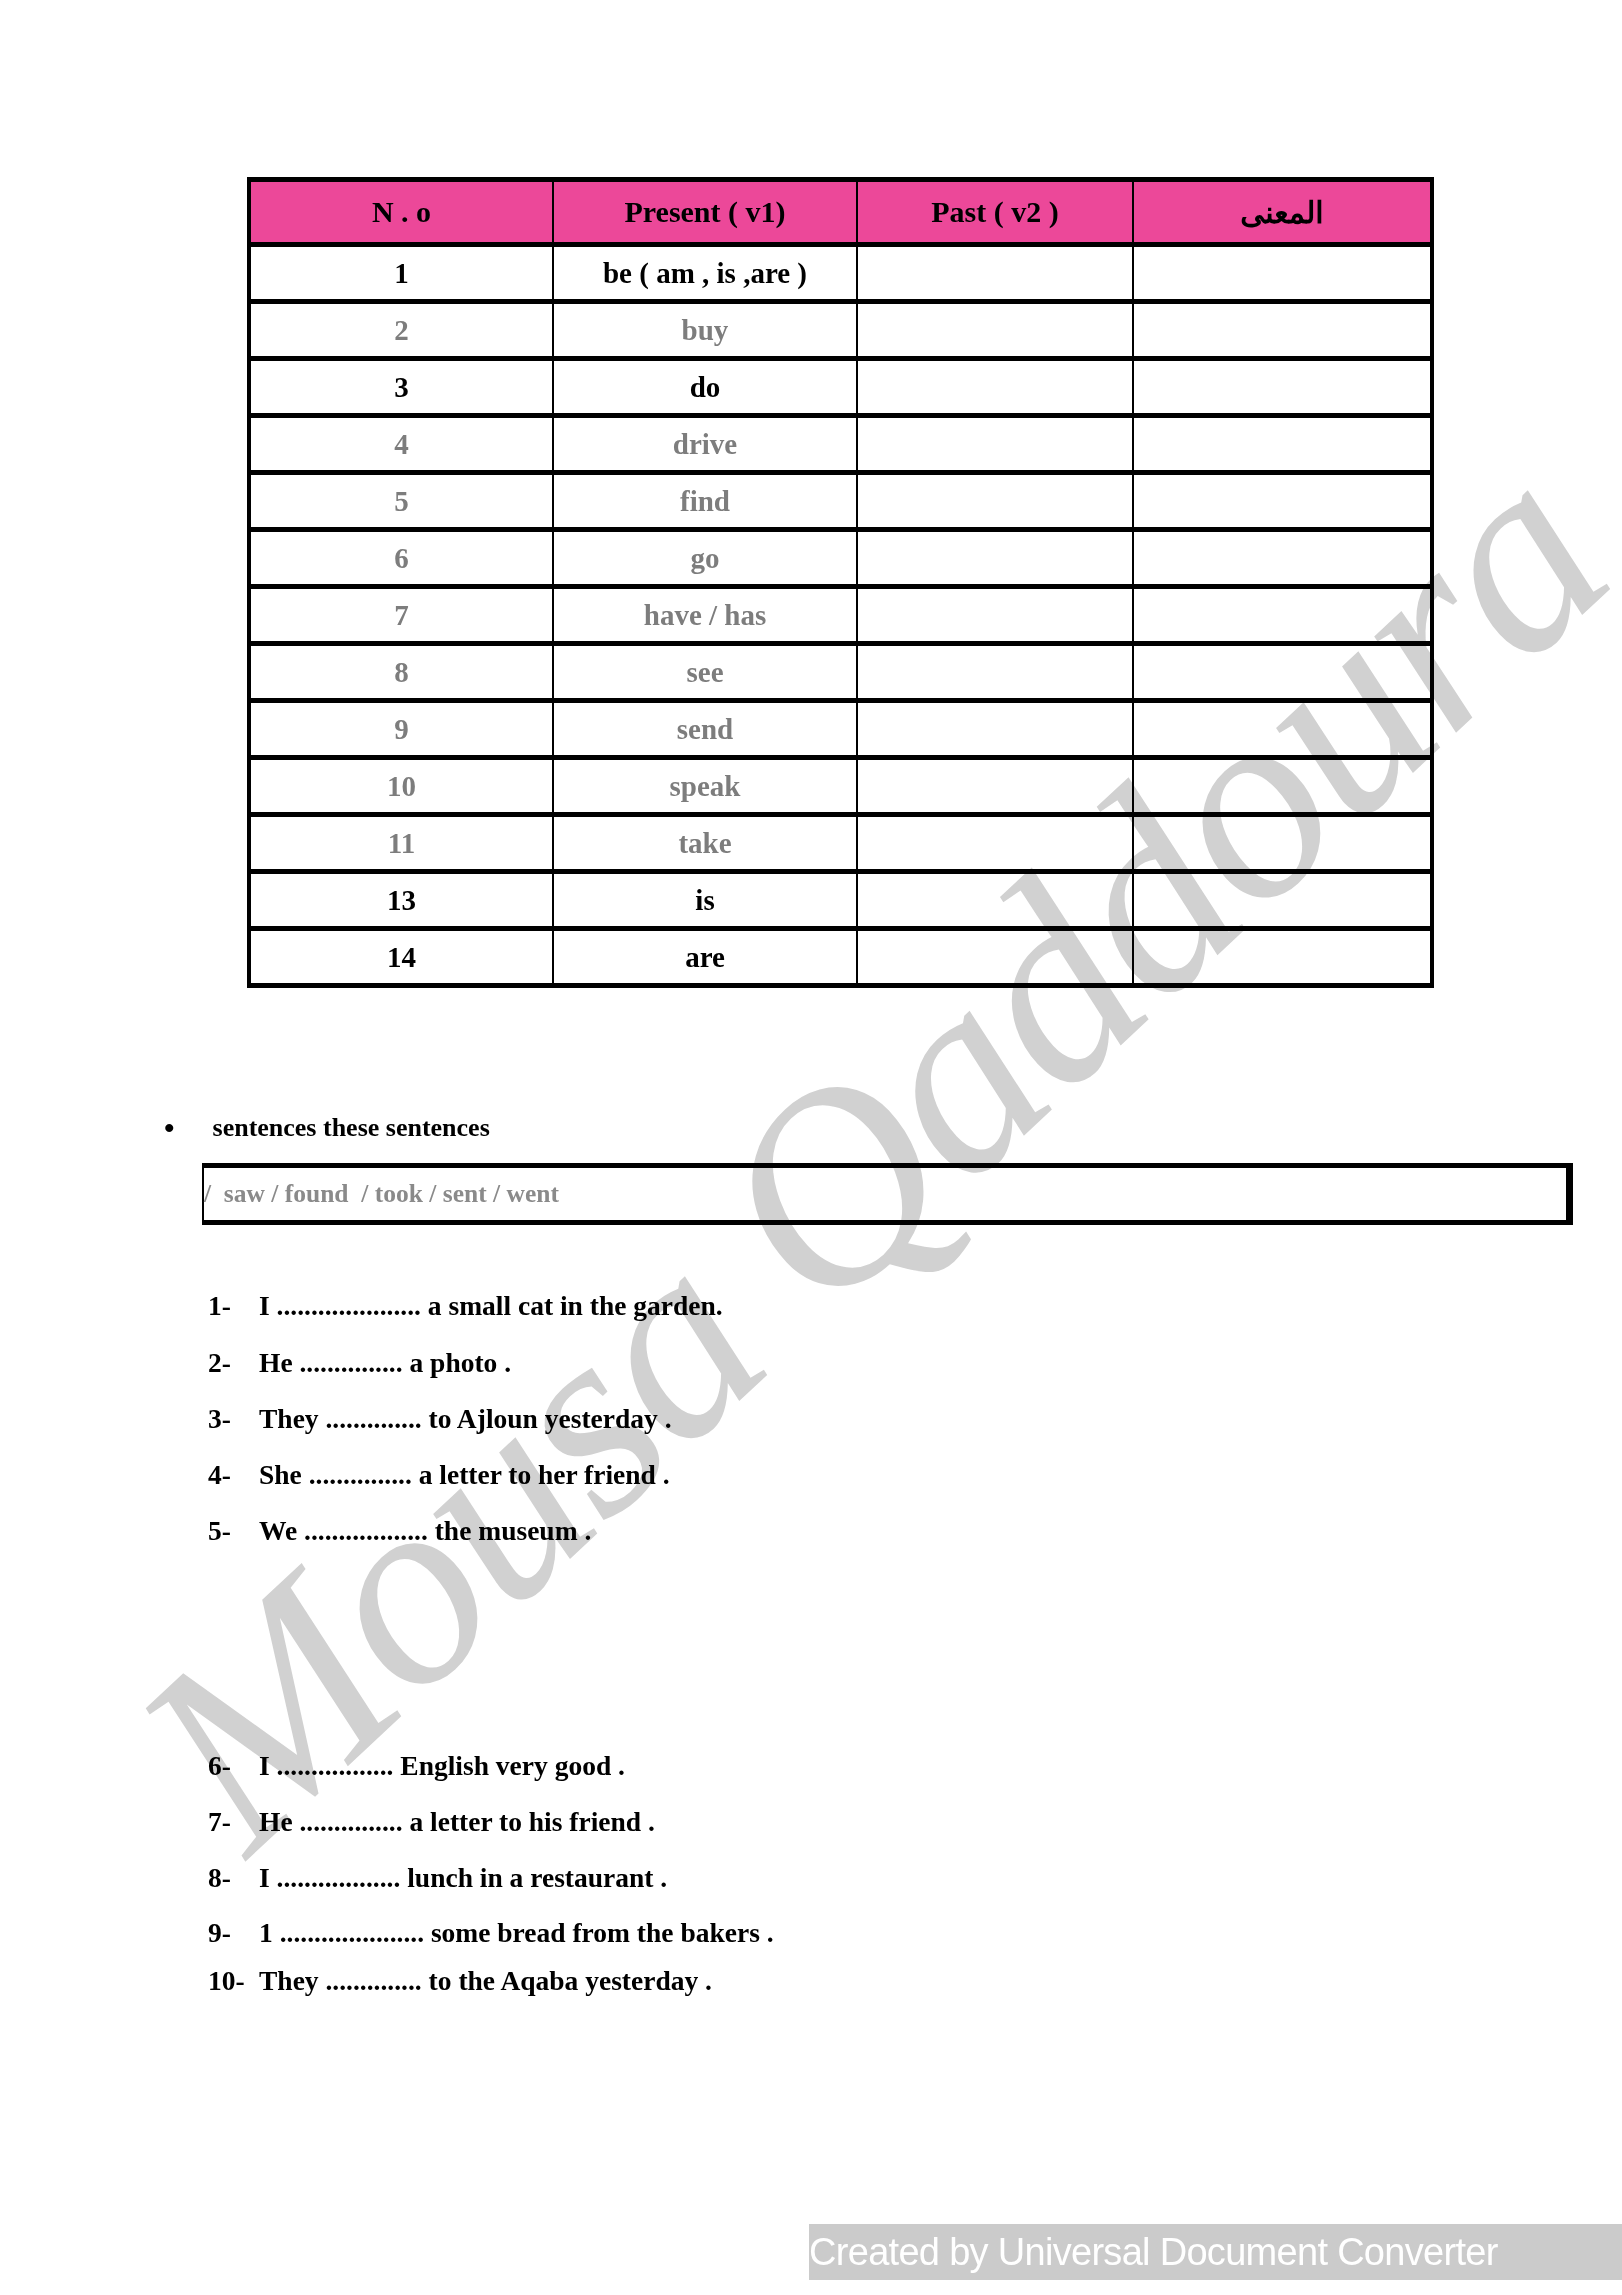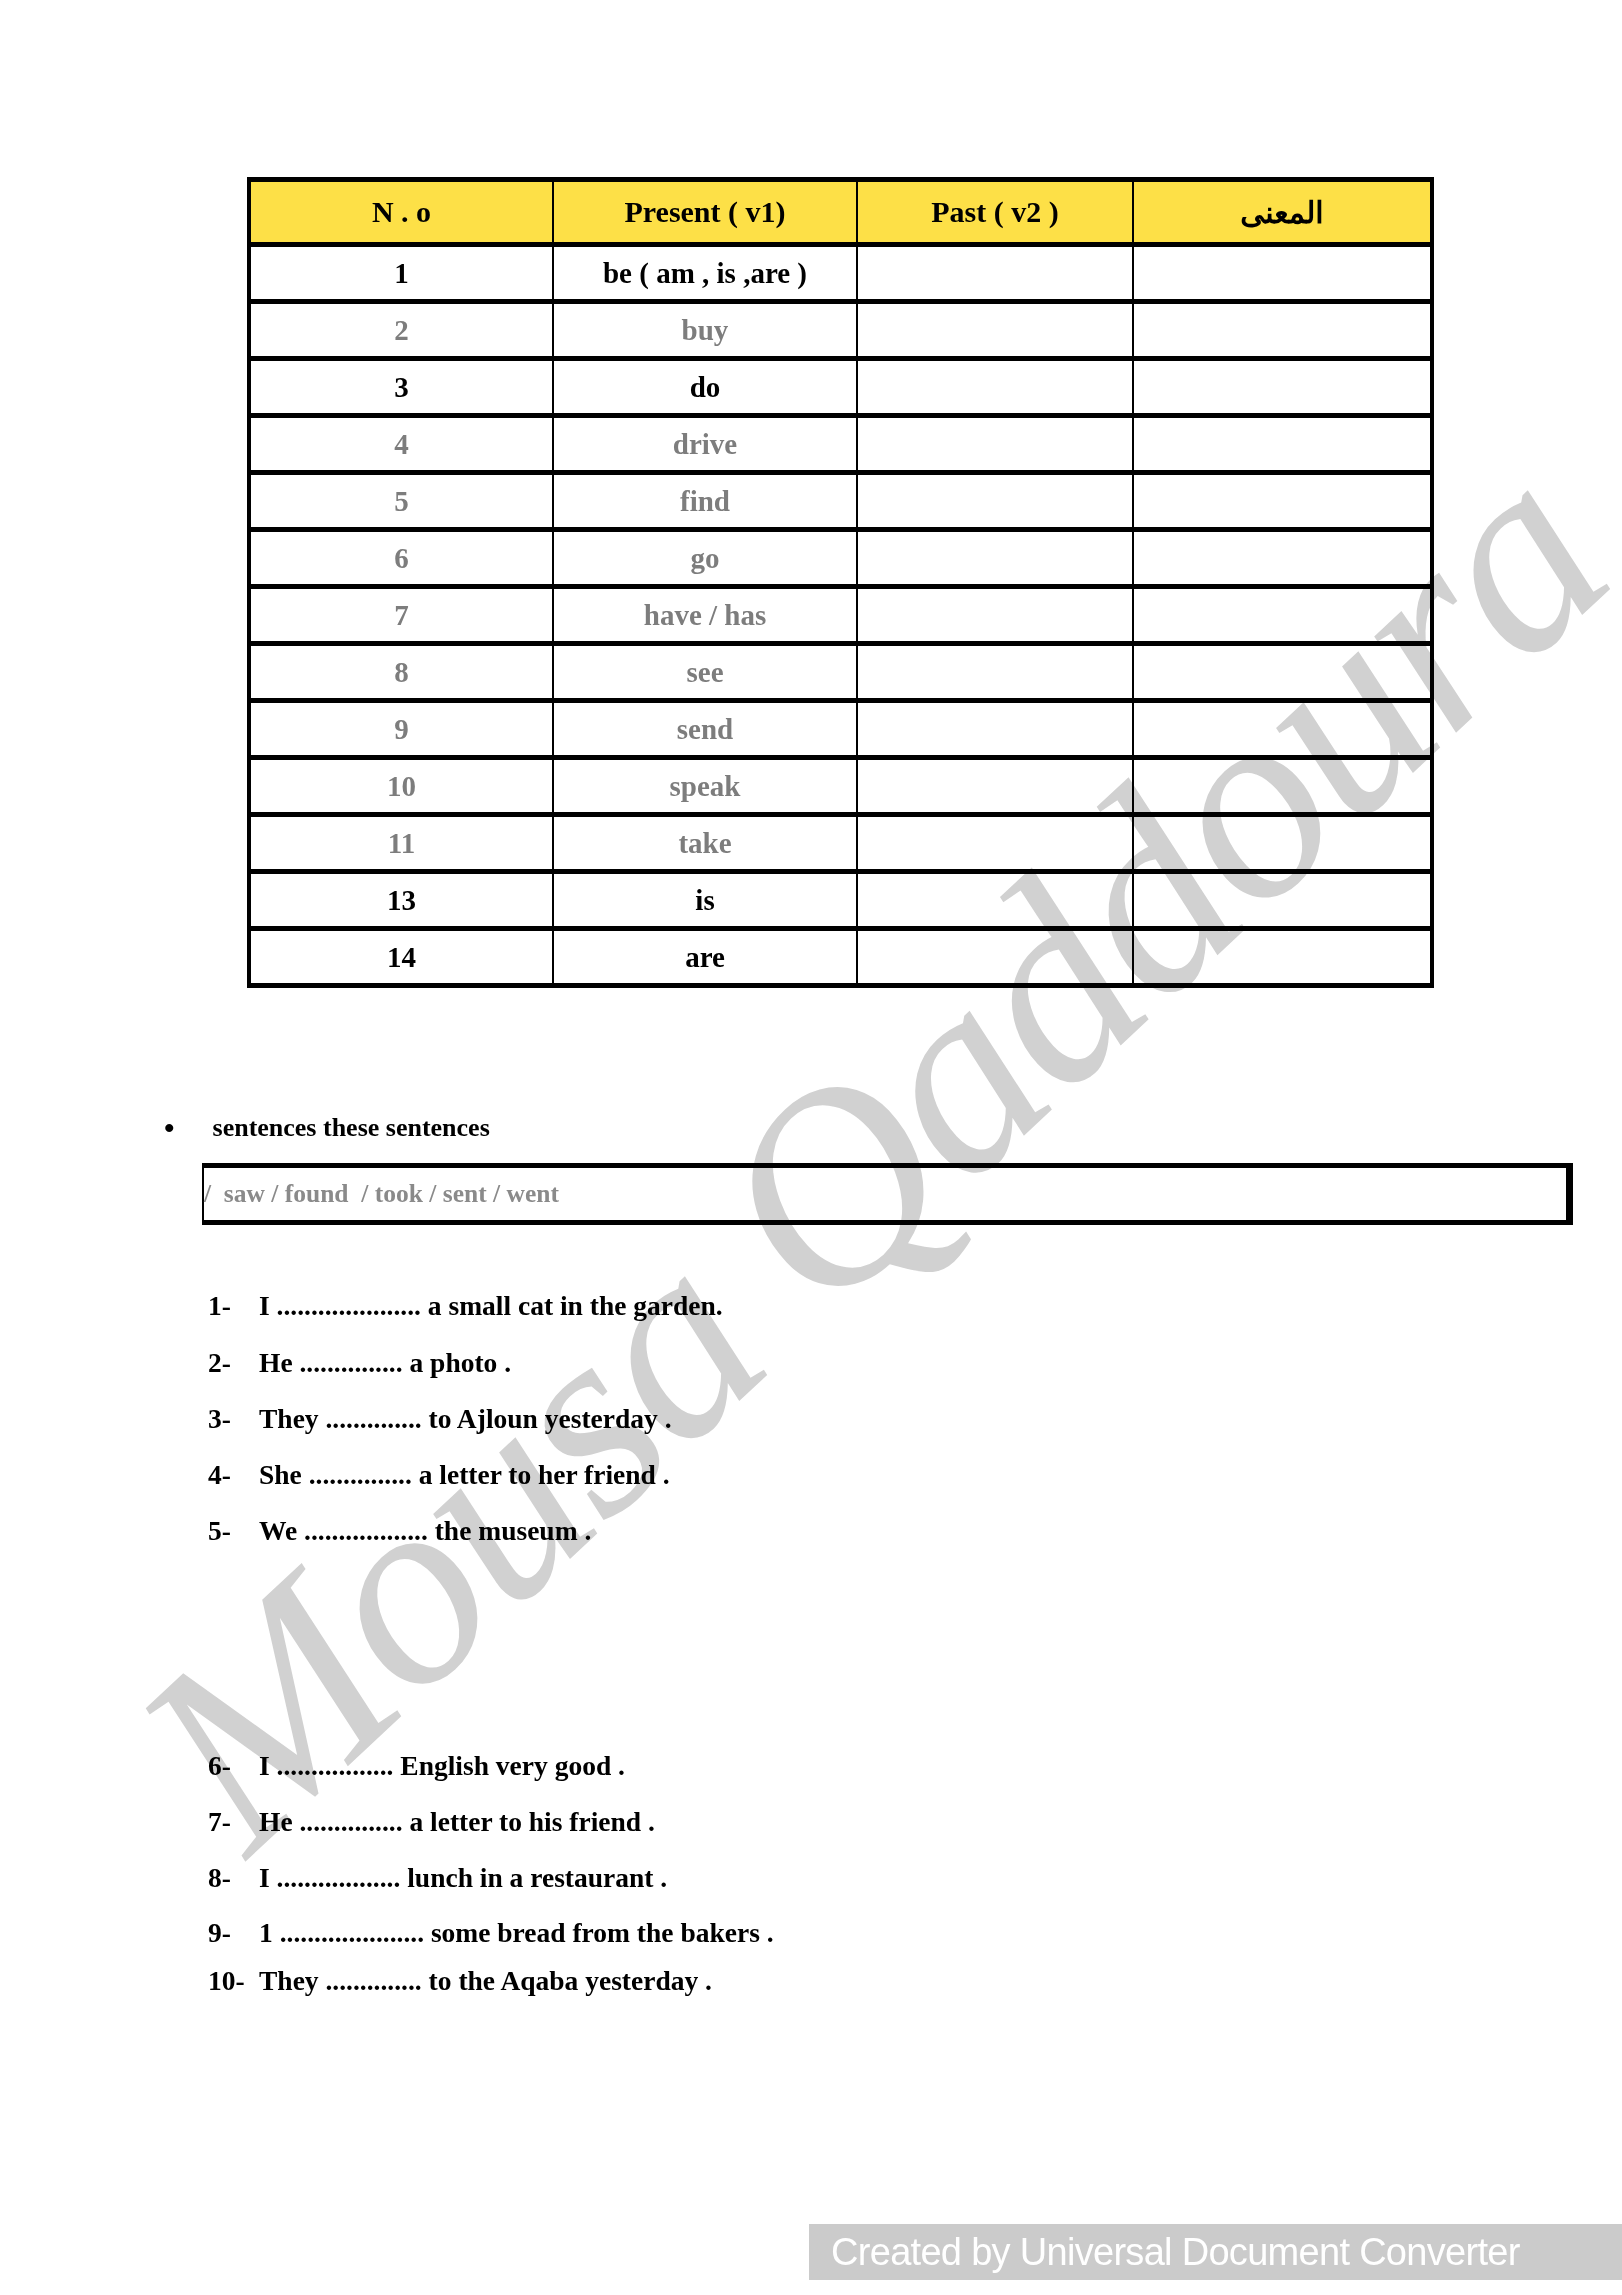--- a/index.html
+++ b/index.html
@@ -45,21 +45,21 @@
     border:2.6px solid #000;
     border-top-width:5.2px;
     border-bottom-width:5.2px;
     text-align:center;
     vertical-align:middle;
     overflow:hidden;
     padding:0;
   }
   #verbs-table{border:4.6px solid #000;}
   #verbs-table th{
-    background:#fde047;
+    background:#ec4899;
     height:60px;
     font:bold 30px "Liberation Serif", serif;
     color:#000;
   }
   #verbs-table td{
     height:52px;
     font:bold 29px "Liberation Serif", serif;
     background:transparent;
   }
   tr.tone-gray td{color:#7d7d7d;}
@@ -102,21 +102,21 @@
   #footer-bar{
     left:809px;top:2224px;width:814px;height:56px;
     background:#cbcbcb;
     display:flex;align-items:center;
     overflow:hidden;
   }
   #footer-bar .footer-text{
     font:38px "Liberation Sans", sans-serif;
     color:#ffffff;
     white-space:nowrap;
-    padding-left:22px;
+    padding-left:0;
     letter-spacing:-0.7px;
   }
 </style>
 </head>
 <body>
 
 <div id="page">
 
   <div id="watermark">Mousa Qaddoura</div>
 

